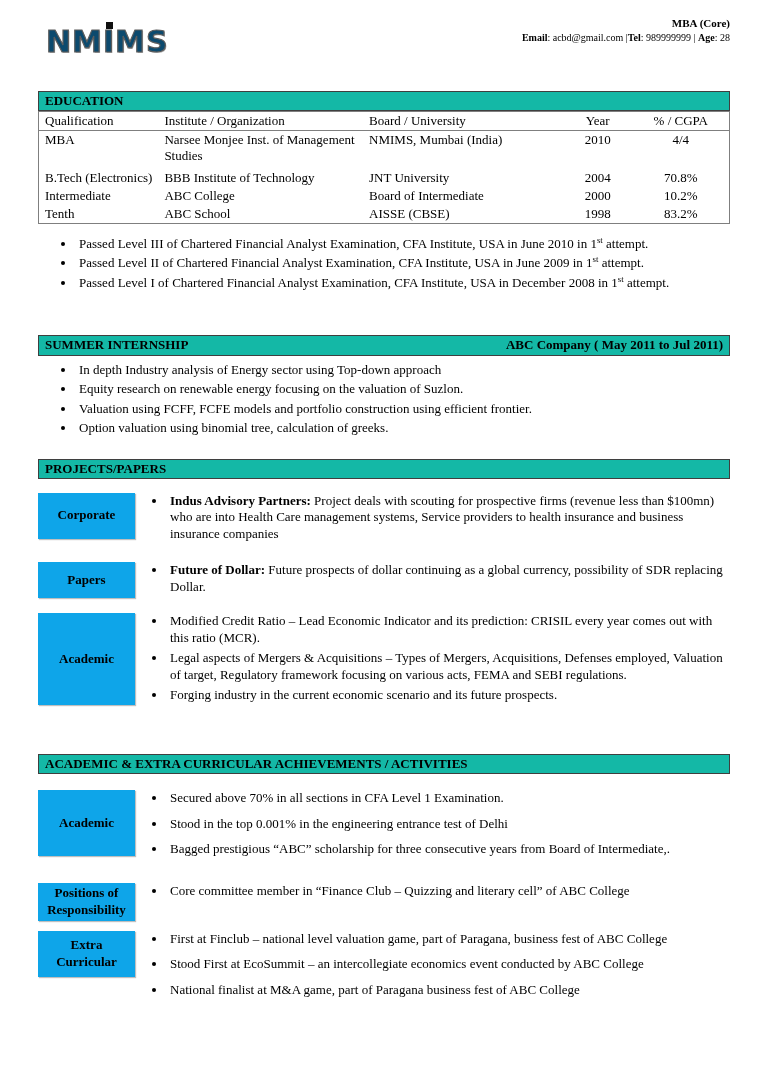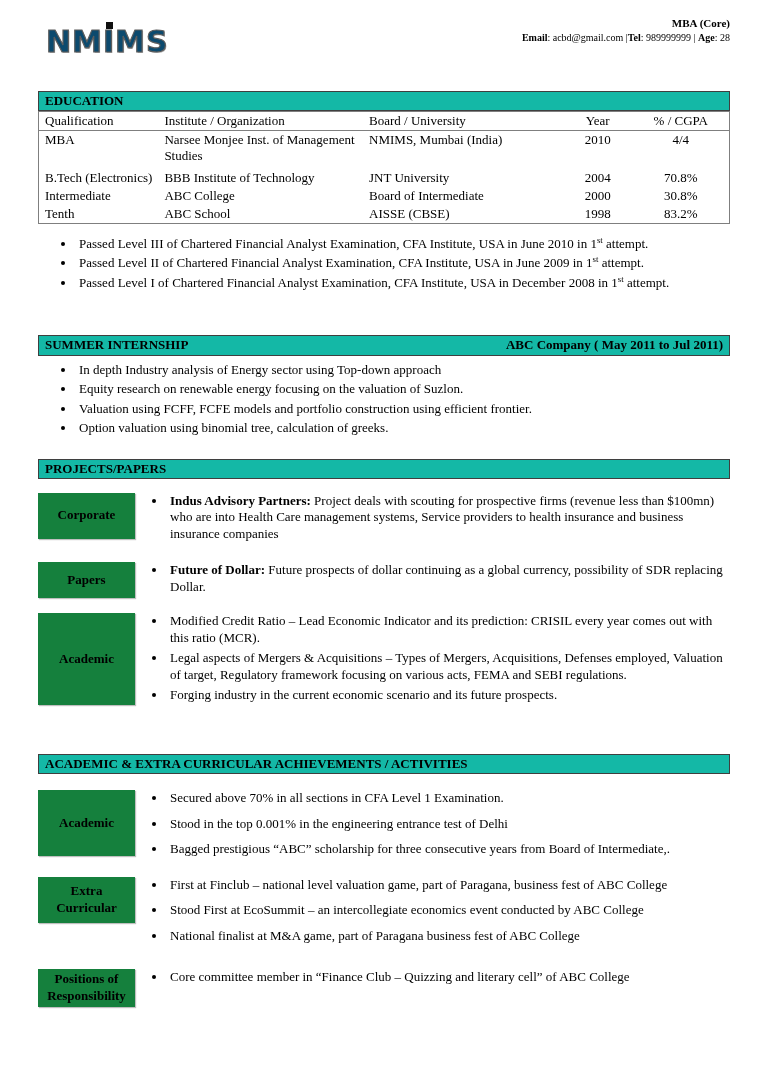--- a/index.html
+++ b/index.html
@@ -45,21 +45,21 @@
   .edu tr.va-bottom td { vertical-align: bottom; padding-top: 4px; }
   
   .blist { list-style: disc; margin: 12px 0 0; padding-left: 38px; font-size: 13px; }
   .blist li { margin-bottom: 3px; line-height: 1.27; padding-left: 3px; }
   .summer-bullets { margin-top: 6px; }
   sup { font-size: 0.68em; line-height: 0; }
   
   .group-row { display: flex; align-items: flex-start; }
   .mt14 { margin-top: 14px; } .mt16 { margin-top: 16px; } .mt10 { margin-top: 10px; }
   .label-box {
-    flex: none; width: 97px; background: #15803d;
+    flex: none; width: 97px; background: #0ea5e9;
     box-shadow: 1px 1px 1px rgba(0,0,0,0.25);
     font-weight: bold; font-size: 13px; line-height: 1.3;
     display: flex; align-items: center; justify-content: center; text-align: center;
     padding: 14px 4px;
   }
   .h46 { height: 46px; } .h36 { height: 36px; } .h92 { height: 92px; }
   .h66 { height: 66px; } .h38 { height: 38px; }
   .group-bullets { flex: 1; margin: 0; padding-left: 32px; }
   .group-bullets li { margin-bottom: 4px; }
   .ach-bullets li { margin-bottom: 9px; }
@@ -116,21 +116,21 @@
           <td>BBB Institute of Technology</td>
           <td>JNT University</td>
           <td class="cen">2004</td>
           <td class="cen">70.8%</td>
         </tr>
         <tr>
           <td>Intermediate</td>
           <td>ABC College</td>
           <td>Board of Intermediate</td>
           <td class="cen">2000</td>
-          <td class="cen">30.8%</td>
+          <td class="cen">10.2%</td>
         </tr>
         <tr>
           <td>Tenth</td>
           <td>ABC School</td>
           <td>AISSE (CBSE)</td>
           <td class="cen">1998</td>
           <td class="cen">83.2%</td>
         </tr>
       </tbody>
     </table>
@@ -186,30 +186,30 @@
 
     <div class="group-row mt16">
       <div class="label-box h66">Academic</div>
       <ul class="blist group-bullets ach-bullets">
         <li>Secured above 70% in all sections in CFA Level 1 Examination.</li>
         <li>Stood in the top 0.001% in the engineering entrance test of Delhi</li>
         <li>Bagged prestigious “ABC” scholarship for three consecutive years from Board of Intermediate,.</li>
       </ul>
     </div>
 
+    <div class="group-row mt16">
+      <div class="label-box h38">Positions of Responsibility</div>
+      <ul class="blist group-bullets ach-bullets">
+        <li>Core committee member in “Finance Club – Quizzing and literary cell” of ABC College</li>
+      </ul>
+    </div>
+
     <div class="group-row mt10">
       <div class="label-box h46">Extra Curricular</div>
       <ul class="blist group-bullets ach-bullets">
         <li>First at Finclub – national level valuation game, part of Paragana, business fest of ABC College</li>
         <li>Stood First at EcoSummit – an intercollegiate economics event conducted by ABC College</li>
         <li>National finalist at M&amp;A game, part of Paragana business fest of ABC College</li>
       </ul>
     </div>
 
-    <div class="group-row mt16">
-      <div class="label-box h38">Positions of Responsibility</div>
-      <ul class="blist group-bullets ach-bullets">
-        <li>Core committee member in “Finance Club – Quizzing and literary cell” of ABC College</li>
-      </ul>
-    </div>
-
   </div>
 </div>
 
 </body></html>

